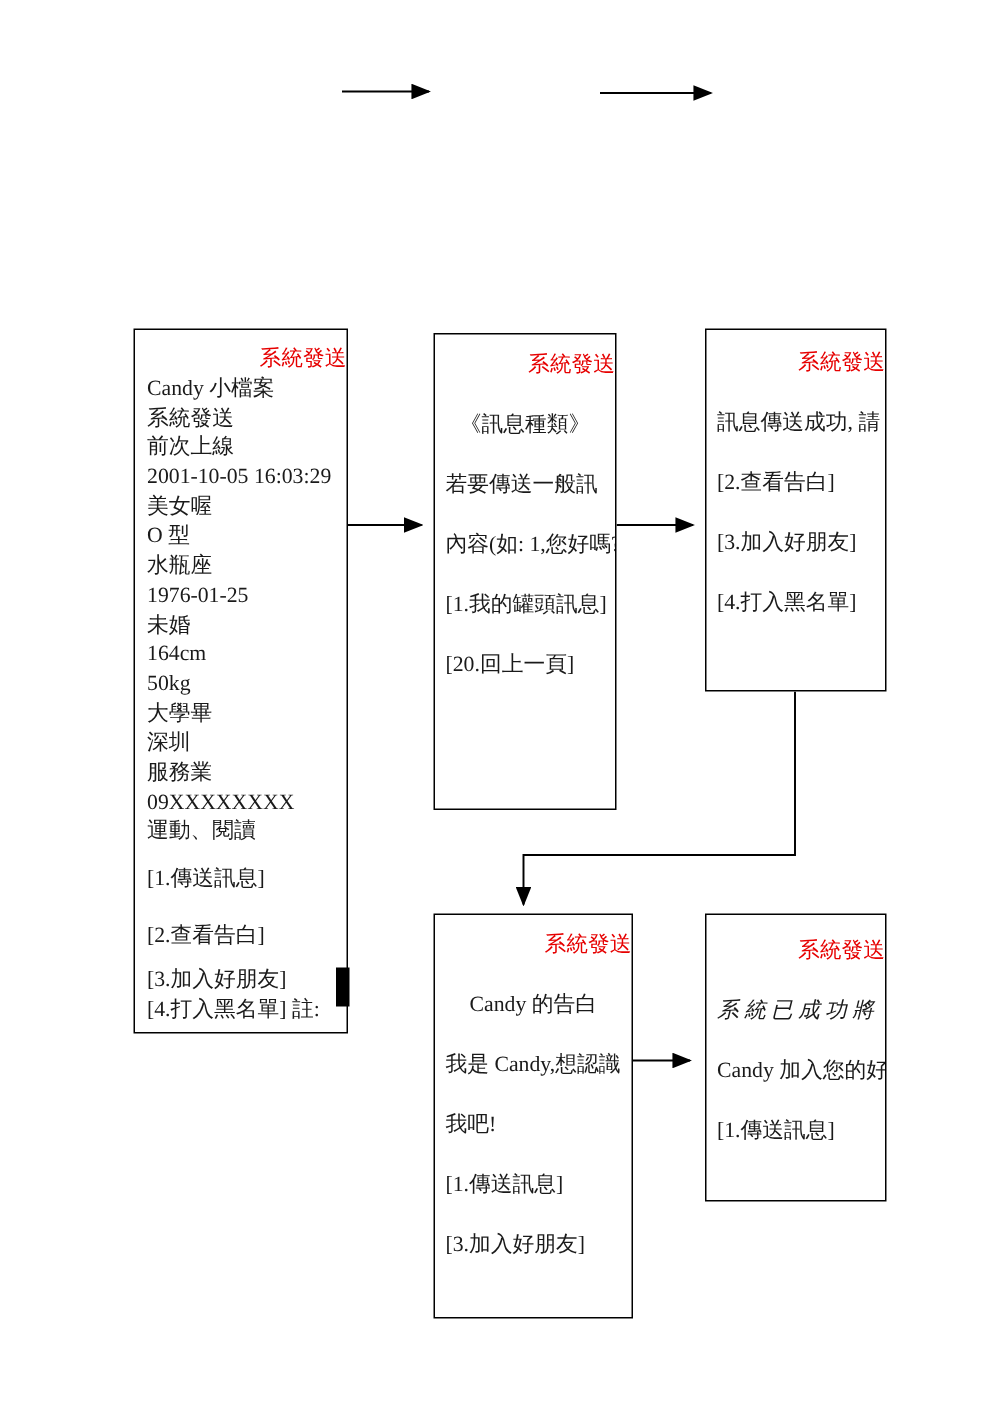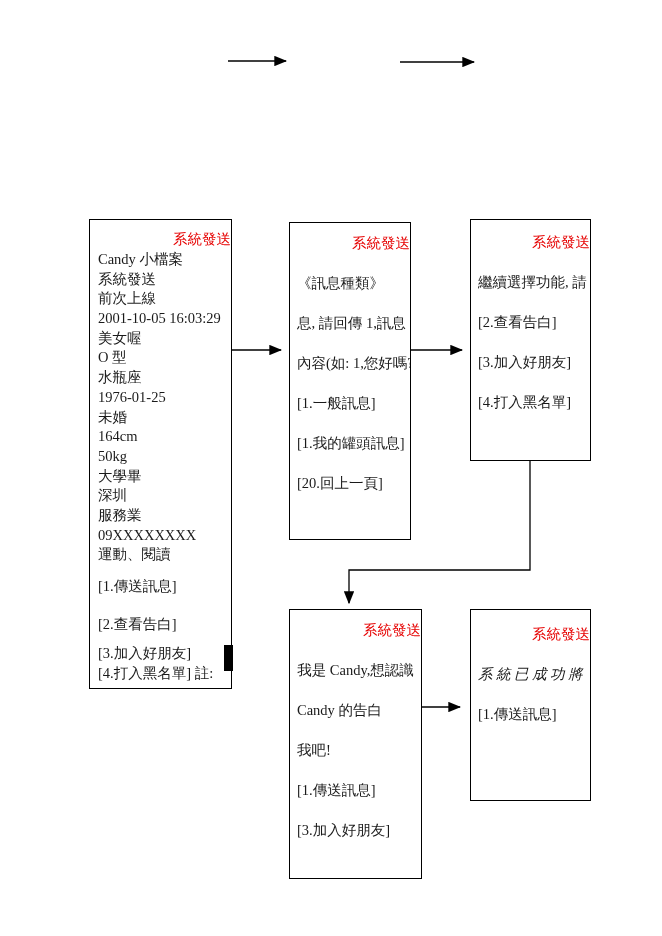--- a/index.html
+++ b/index.html
@@ -41,21 +41,21 @@
   #box-profile .line { line-height: 19.7px; height: 19.7px; }
   #box-profile .line:nth-child(17) { margin-top: 12px; }
   #box-profile .line:nth-child(18) { margin-top: 18px; }
   #box-profile .line:nth-child(19) { margin-top: 10px; }
   #box-profile .line:nth-child(20) { margin-top: 0; }
   
   .msgbox .title { line-height: 40px; }
   .msgbox .body { padding: 0 7px; }
   .msgbox .line { line-height: 40px; height: 40px; }
   #box-msgtype { left: 289px; top: 222px; width: 122px; height: 318px; }
-  #box-msgtype .line:nth-child(1) { text-align: left; }
+  #box-msgtype .line:nth-child(1) { text-align: center; }
   #box-success { left: 470px; top: 219px; width: 121px; height: 242px; padding-top: 2px; }
   #box-confess { left: 289px; top: 609px; width: 133px; height: 270px; }
   #box-confess .line:nth-child(1) { text-align: center; }
   #box-friend { left: 470px; top: 609px; width: 121px; height: 192px; padding-top: 4px; }
   #box-friend .line:nth-child(1) { letter-spacing: 3.5px; font-style: italic; }
   
   #black-marker {
     position: absolute;
     left: 224px; top: 645px;
     width: 9px; height: 26px;
@@ -106,52 +106,52 @@
         <div class="line">[2.查看告白]</div>
         <div class="line">[3.加入好朋友]</div>
         <div class="line">[4.打入黑名單] 註:</div>
       </div>
   </div>
 
   <div id="box-msgtype" class="flowbox msgbox">
     <div class="title">系統發送</div>
     <div class="body">
         <div class="line">《訊息種類》</div>
-        <div class="line">息, 請回傳 1,訊息</div>
+        <div class="line">若要傳送一般訊</div>
         <div class="line">內容(如: 1,您好嗎?)</div>
-        <div class="line">[1.一般訊息]</div>
         <div class="line">[1.我的罐頭訊息]</div>
         <div class="line">[20.回上一頁]</div>
       </div>
   </div>
 
   <div id="box-success" class="flowbox msgbox">
     <div class="title">系統發送</div>
     <div class="body">
-        <div class="line">繼續選擇功能, 請</div>
+        <div class="line">訊息傳送成功, 請</div>
         <div class="line">[2.查看告白]</div>
         <div class="line">[3.加入好朋友]</div>
         <div class="line">[4.打入黑名單]</div>
       </div>
   </div>
 
   <div id="box-confess" class="flowbox msgbox">
     <div class="title">系統發送</div>
     <div class="body">
+        <div class="line">Candy 的告白</div>
         <div class="line">我是 Candy,想認識</div>
-        <div class="line">Candy 的告白</div>
         <div class="line">我吧!</div>
         <div class="line">[1.傳送訊息]</div>
         <div class="line">[3.加入好朋友]</div>
       </div>
   </div>
 
   <div id="box-friend" class="flowbox msgbox">
     <div class="title">系統發送</div>
     <div class="body">
         <div class="line">系統已成功將</div>
+        <div class="line">Candy 加入您的好</div>
         <div class="line">[1.傳送訊息]</div>
       </div>
   </div>
 
   <div id="black-marker"></div>
 
 </div>
 
 </body></html>

